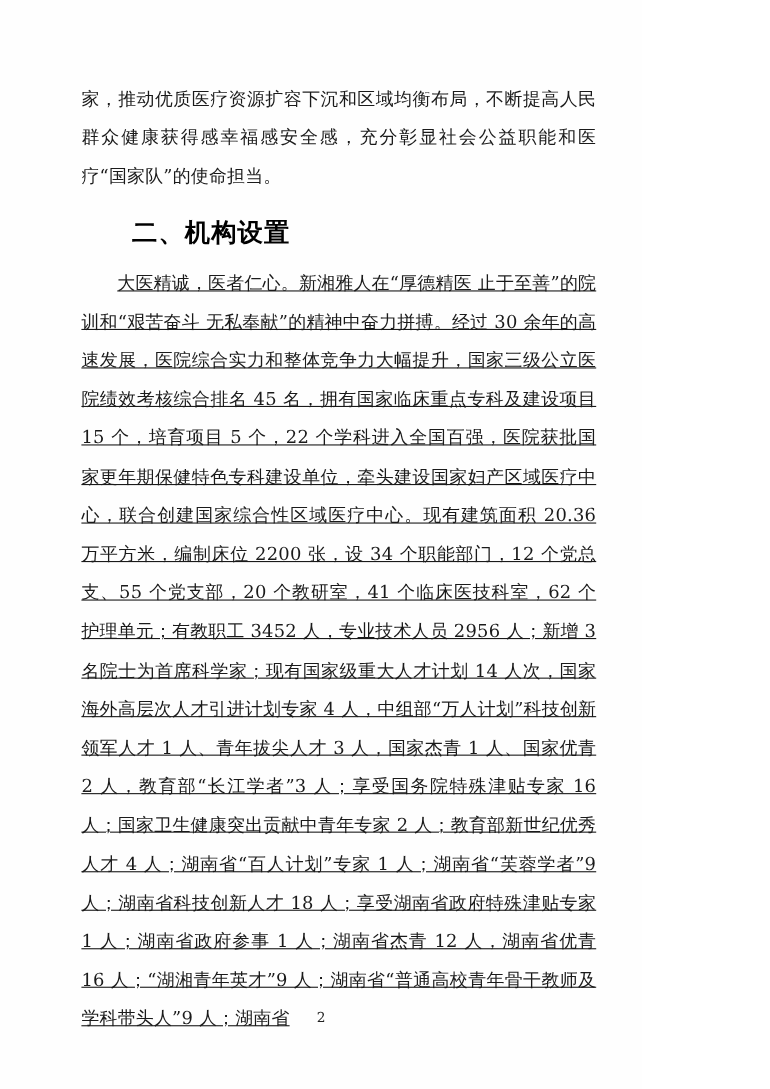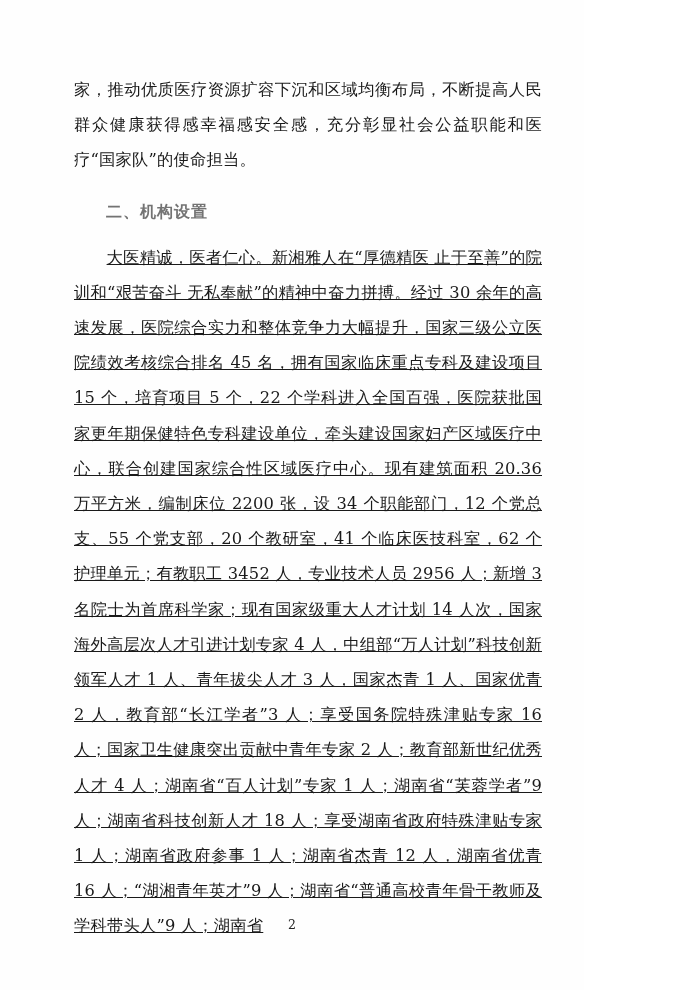--- a/index.html
+++ b/index.html
@@ -36,24 +36,24 @@
   .para-indent {
     margin: 0;
     text-indent: 2em;
     text-decoration: underline;
   }
   .section-heading {
     margin: 16px 0 10px 0;
     text-indent: 2em;
     font-family: "DejaVu Sans", sans-serif;
     font-weight: bold;
-    font-size: 16px;
+    font-size: 23px;
     line-height: 36px;
     letter-spacing: 1px;
-    color: #737373;
+    color: #000000;
   }
   .page-number {
     position: absolute;
     left: 0;
     right: 0;
     bottom: 58px;
     text-align: center;
     font-size: 12.5px;
     color: #222222;
     font-family: "DejaVu Serif", serif;

